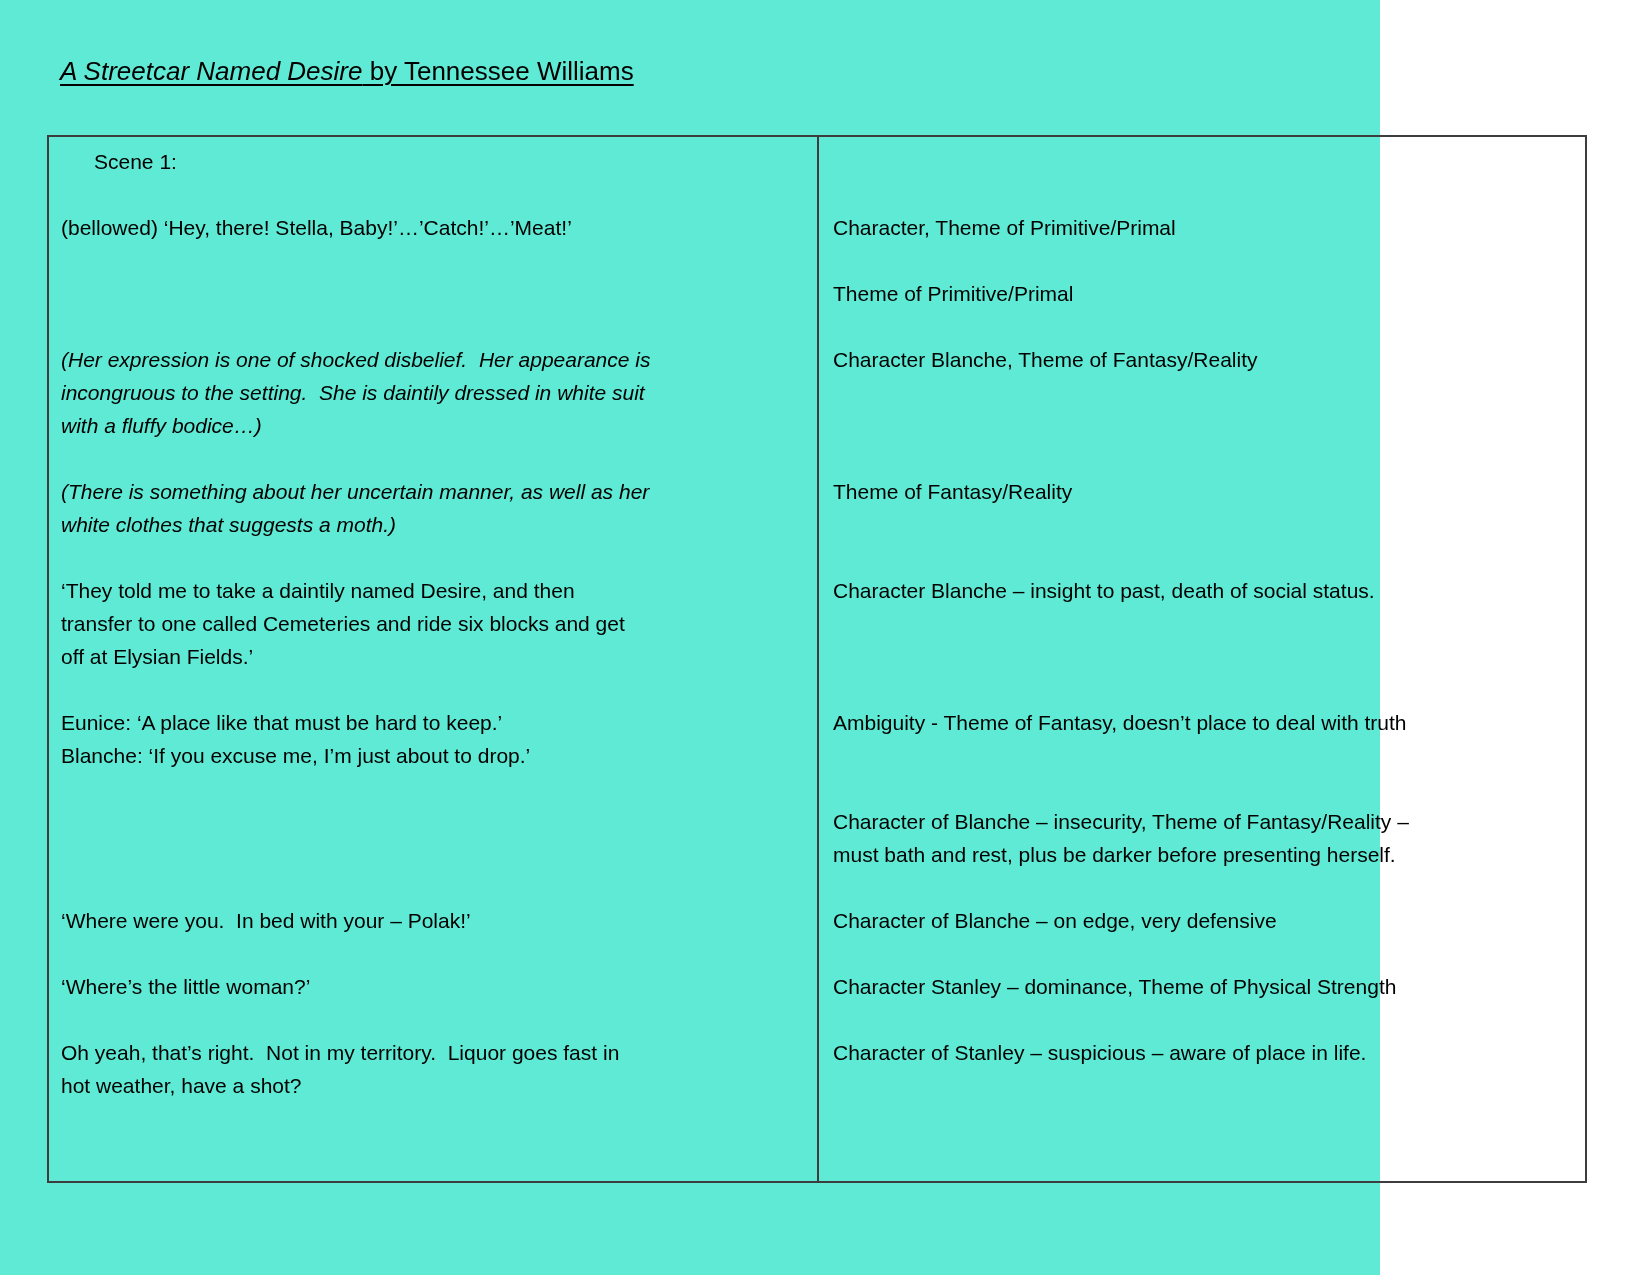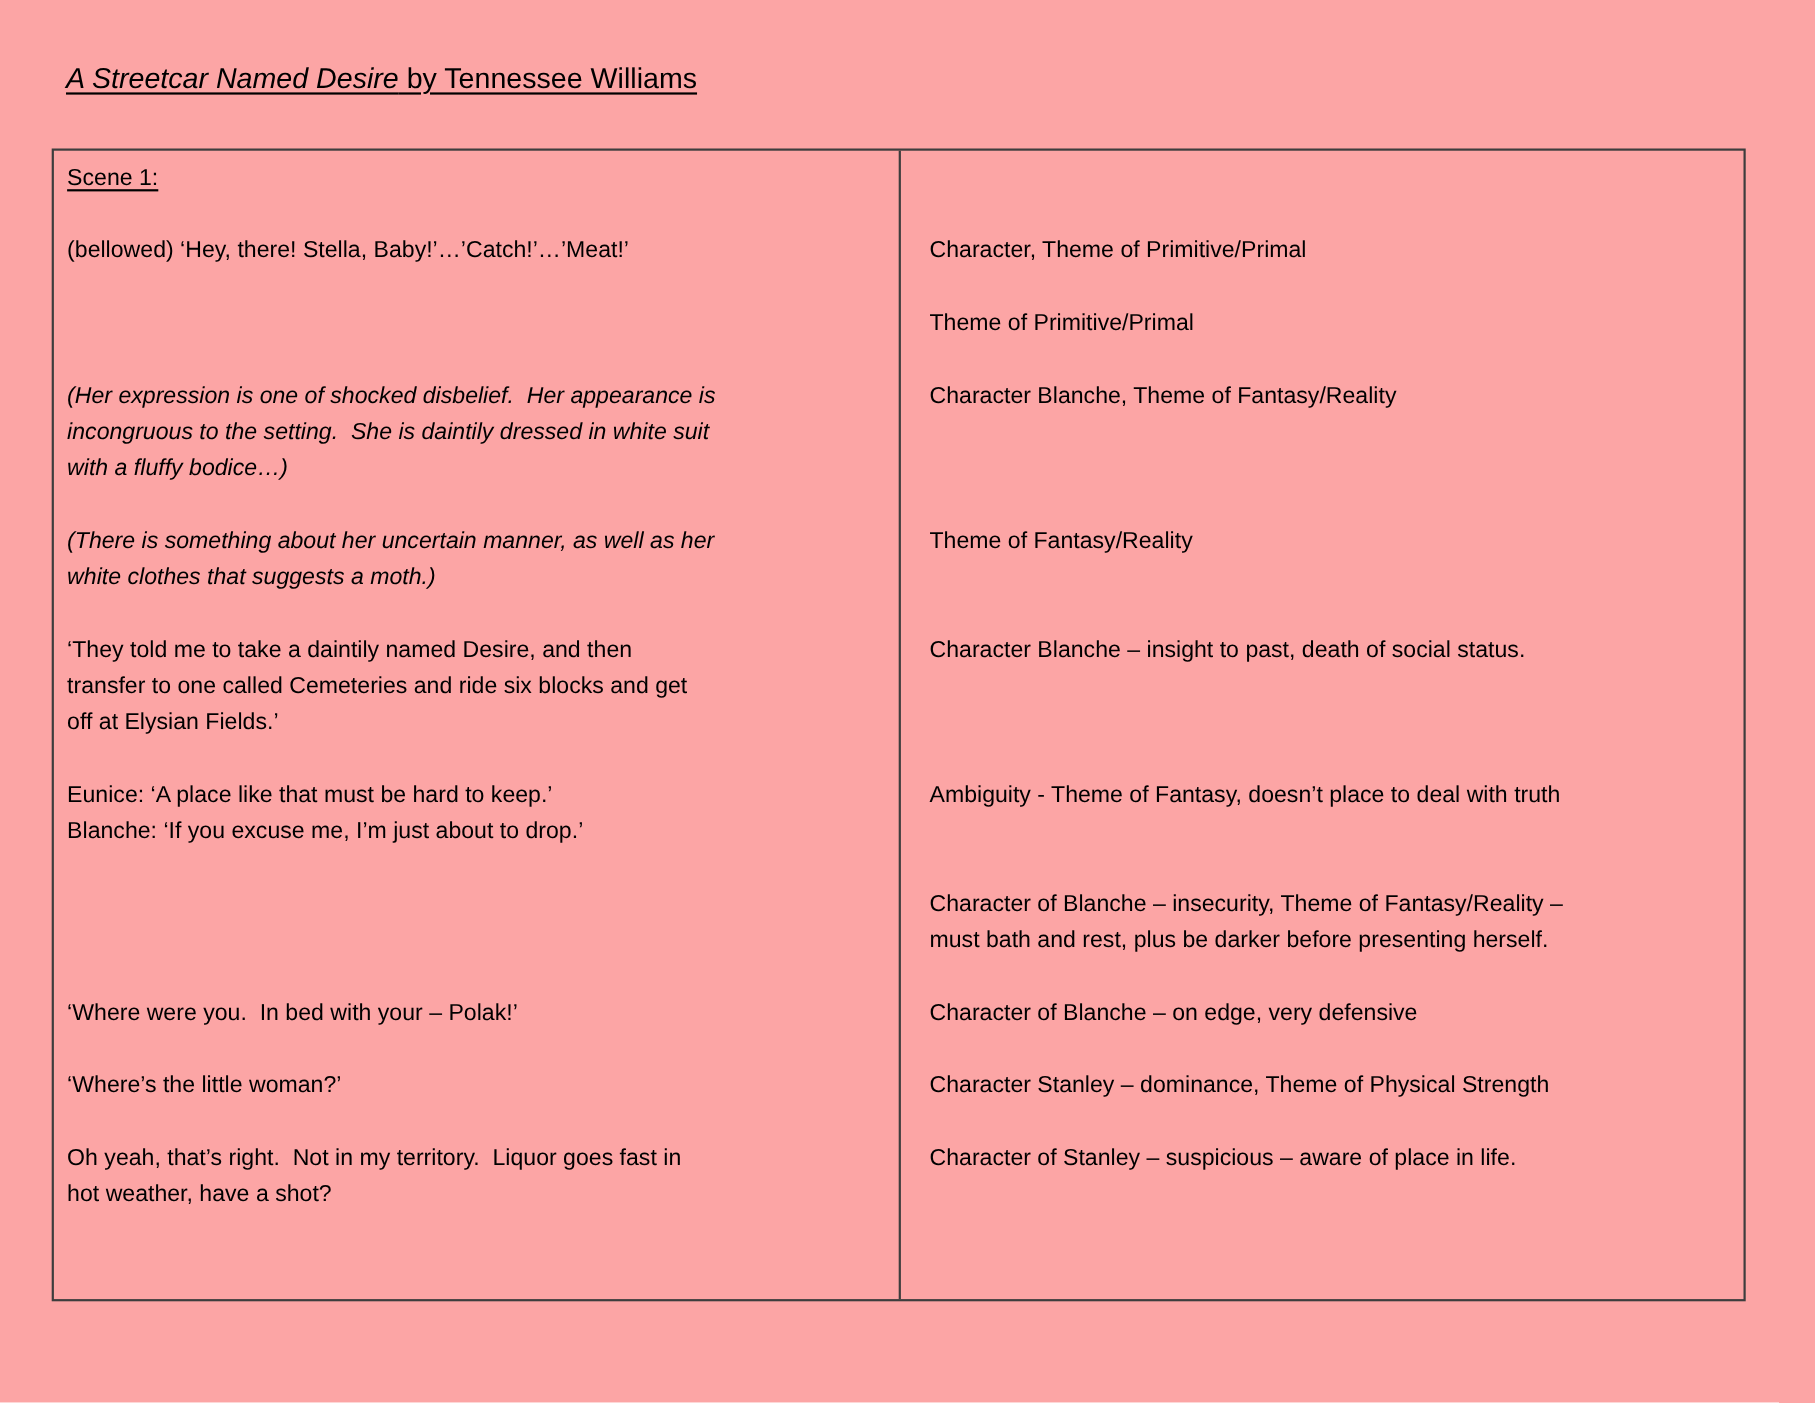--- a/index.html
+++ b/index.html
@@ -7,23 +7,23 @@
     padding: 0;
     background: #ffffff;
     width: 1650px;
     height: 1275px;
     overflow: hidden;
     font-family: "Liberation Sans", sans-serif;
     color: #000000;
   }
   .page {
     position: relative;
-    width: 1650px;
+    width: 1380px;
     height: 1275px;
-    background: #fca5a5;
+    background: #5eead4;
   }
   .doc-title {
     position: absolute;
     left: 60px;
     top: 54px;
     margin: 0;
     font-size: 26px;
     line-height: 34px;
     font-weight: normal;
     text-decoration: underline;
@@ -52,26 +52,26 @@
     width: 2px;
     background: #3d3d3d;
   }
   .cell {
     font-size: 21px;
     line-height: 33px;
     white-space: pre-wrap;
     overflow: hidden;
   }
   .cell.left  { grid-column: 1; padding: 0 10px 0 12px; }
-  .cell.right { grid-column: 2; padding: 0 10px 0 16px; margin-left: 12px; }
+  .cell.right { grid-column: 2; padding: 0 10px 0 16px; }
   .it  { font-style: italic; }
   .hdr {
-    text-decoration: underline;
     text-decoration-thickness: 2px;
     text-underline-offset: 4px;
+    margin-left: 33px;
   }
 </style>
 </head>
 <body>
 
 <div class="page">
 
   <h1 class="doc-title"><span class="book">A Streetcar Named Desire</span><span> by Tennessee Williams</span></h1>
 
   <div class="notes-table">

